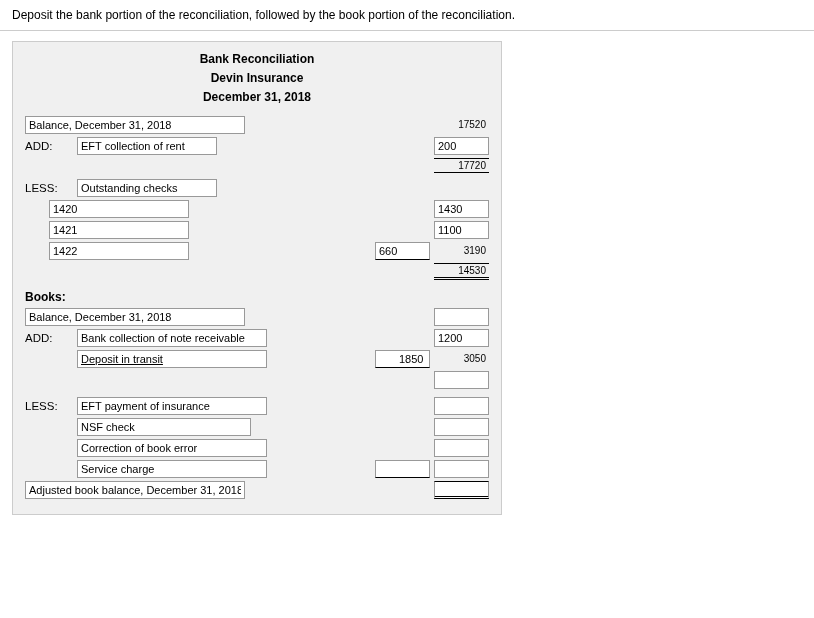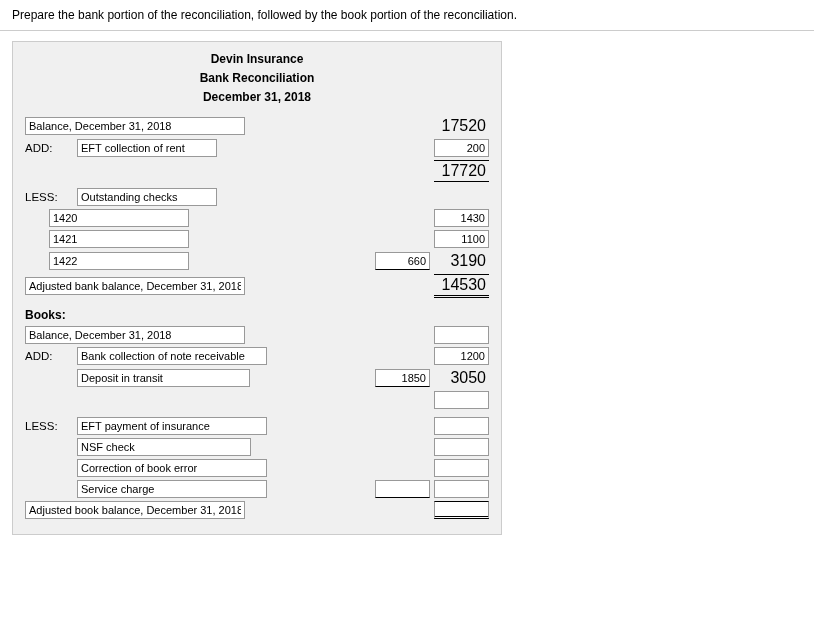--- a/index.html
+++ b/index.html
@@ -48,50 +48,50 @@
     }
     input[type="text"] {
       background: #fff;
       border: 1px solid #999;
       font-size: 11px;
       padding: 1px 3px;
       height: 18px;
     }
     .wide-input { width: 220px; }
     .mid-input { width: 140px; }
-    .amount-input { width: 55px; text-align: right; }
+    .amount-input { width: 55px; }
     .indent1 { margin-left: 24px; }
     .static-amount {
       display: inline-block;
       width: 55px;
       text-align: right;
-      font-size: 16px;
+      font-size: 10px;
       padding: 1px 3px;
       vertical-align: middle;
     }
     .row-wrap {
       display: flex;
       align-items: center;
       margin-bottom: 3px;
       gap: 4px;
     }
   </style>
 </head>
 <body>
 
 <div class="top-instruction">
-  <span>Prepare the bank portion of the reconciliation, followed by the book portion of the reconciliation.</span>
+  <span>Deposit the bank portion of the reconciliation, followed by the book portion of the reconciliation.</span>
 </div>
 
 <div class="main-container">
   <div class="reconciliation-box">
 
     <div class="company-header">
+      <div>Bank Reconciliation</div>
       <div>Devin Insurance</div>
-      <div>Bank Reconciliation</div>
       <div>December 31, 2018</div>
     </div>
 
 
     <div class="row-wrap">
       <input type="text" class="wide-input" value="Balance, December 31, 2018" style="">
       <div style="flex:1"></div>
       <span class="static-amount">17520</span>
     </div>
 
@@ -125,21 +125,20 @@
     </div>
 
     <div class="row-wrap indent1" style="margin-bottom:3px;">
       <input type="text" class="mid-input" value="1422" style="">
       <div style="flex:1"></div>
       <input type="text" class="amount-input" style="border-bottom: 1px solid rgb(0, 0, 0);" value="660">
       <span class="static-amount">3190</span>
     </div>
 
     <div class="row-wrap" style="margin-bottom:10px;">
-      <input type="text" class="wide-input" value="Adjusted bank balance, December 31, 2018" style="">
       <div style="flex:1"></div>
       <span class="static-amount" style="border-top:1px solid #000; border-bottom:3px double #000;">14530</span>
     </div>
 
     <div class="section-label">Books:</div>
 
     <div class="row-wrap">
       <input type="text" class="wide-input" value="Balance, December 31, 2018" style="">
       <div style="flex:1"></div>
       <input type="text" class="amount-input" style="">
@@ -147,21 +146,21 @@
 
     <div class="row-wrap">
       <span class="prefix-label">ADD:</span>
       <input type="text" class="mid-input" style="width: 190px;" value="Bank collection of note receivable">
       <div style="flex:1"></div>
       <input type="text" class="amount-input" value="1200" style="">
     </div>
 
     <div class="row-wrap" style="margin-bottom:3px;">
       <span style="width:48px;flex-shrink:0;"></span>
-      <input type="text" class="mid-input" style="width: 173px;" value="Deposit in transit">
+      <input type="text" class="mid-input" style="width: 190px; text-decoration: underline;" value="Deposit in transit">
       <div style="flex:1"></div>
       <input type="text" class="amount-input" style="border-bottom: 1px solid rgb(0, 0, 0); padding-left: 23px;" value="1850">
       <span class="static-amount">3050</span>
     </div>
 
     <div class="row-wrap" style="margin-bottom:8px;">
       <div style="flex:1"></div>
       <input type="text" class="amount-input" style="">
     </div>
 

